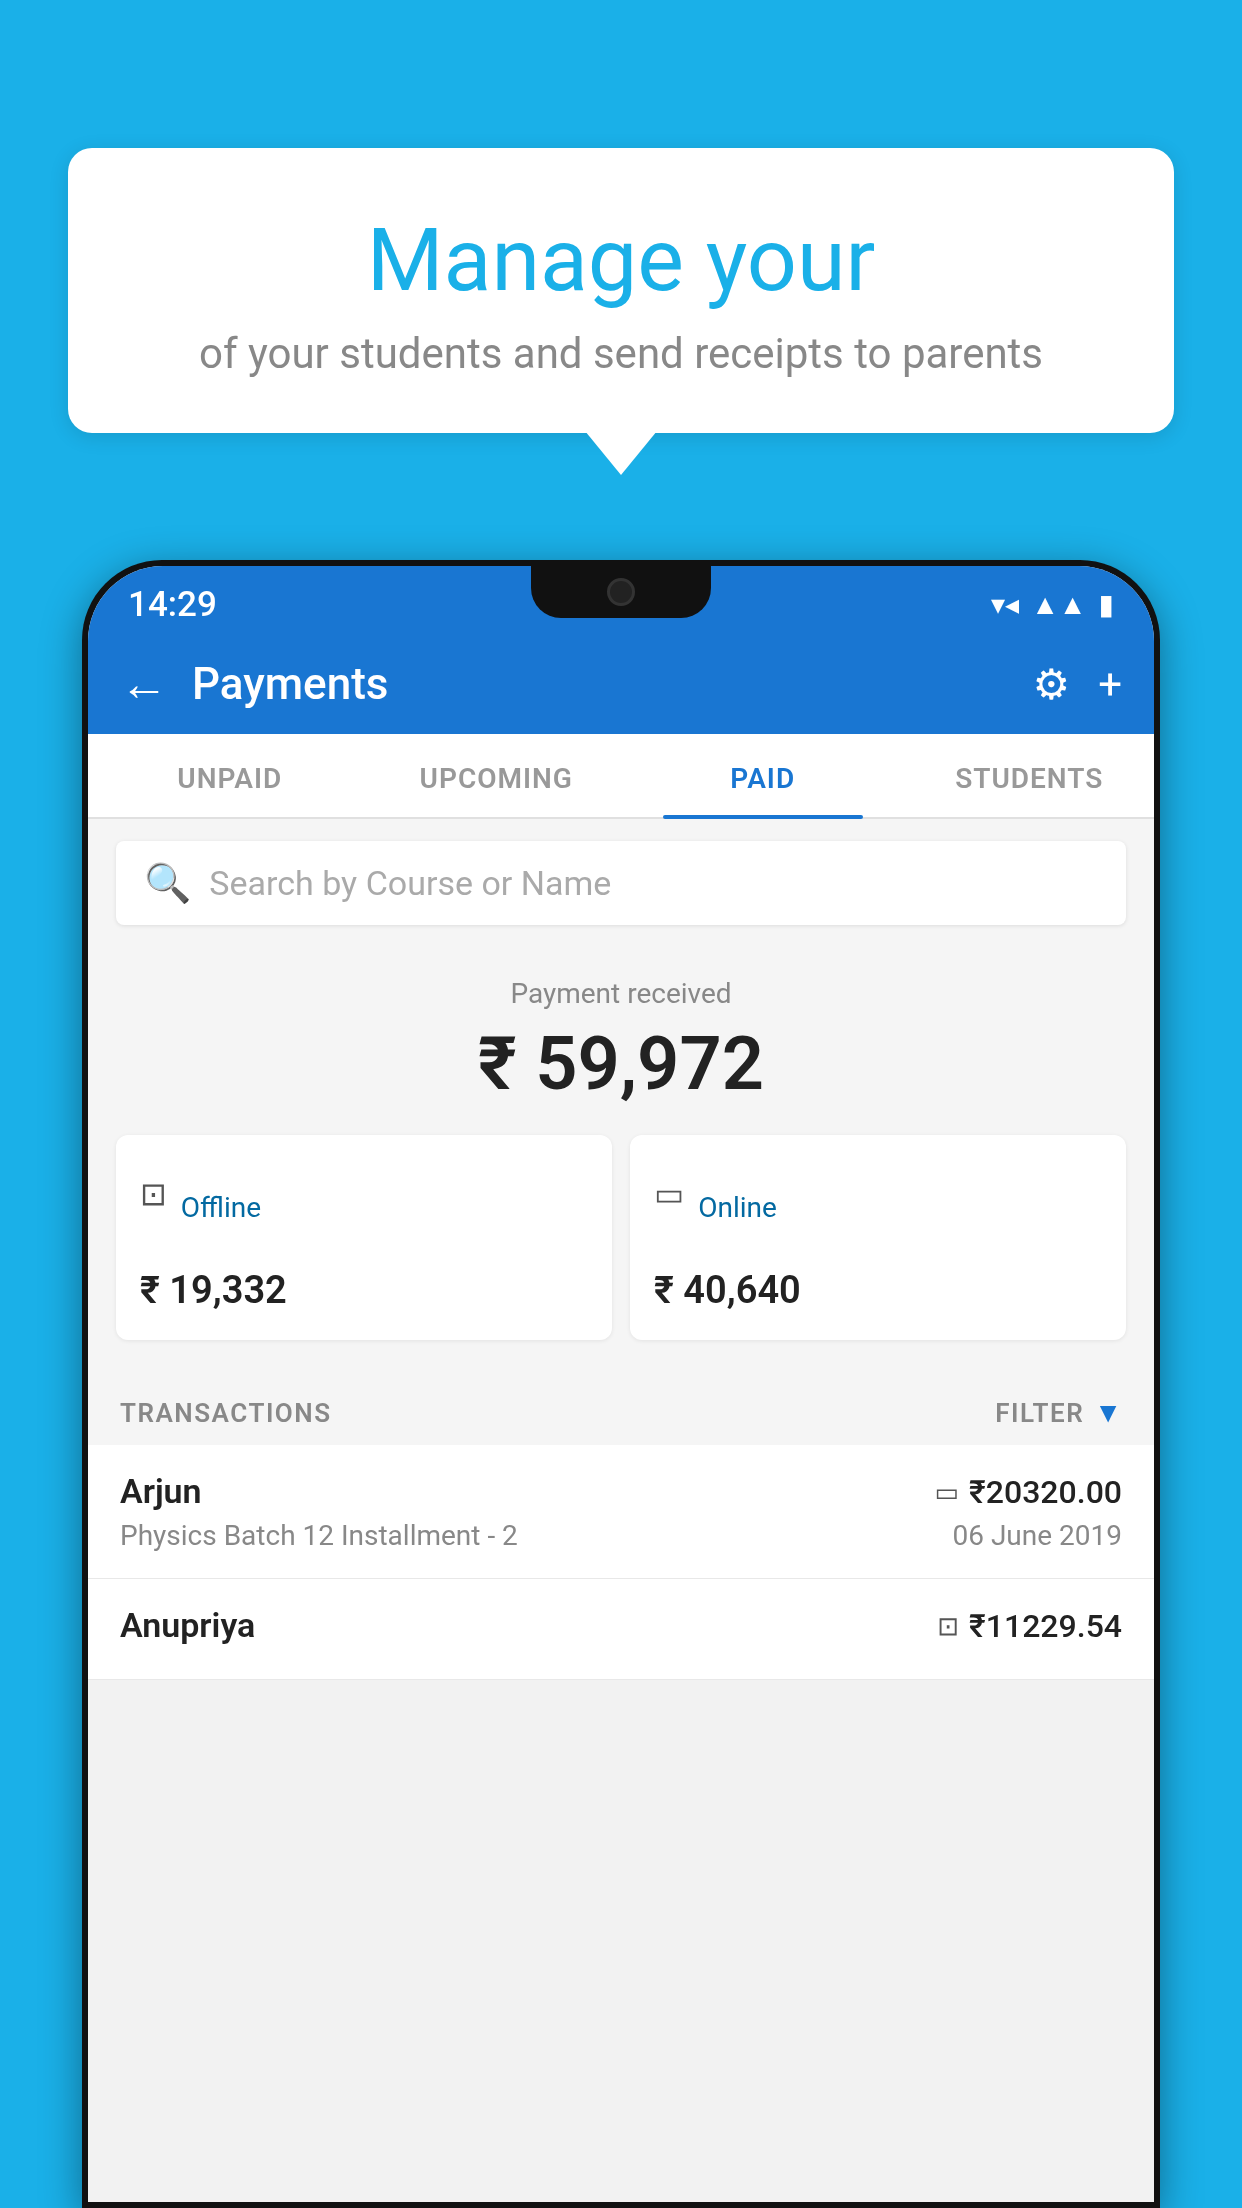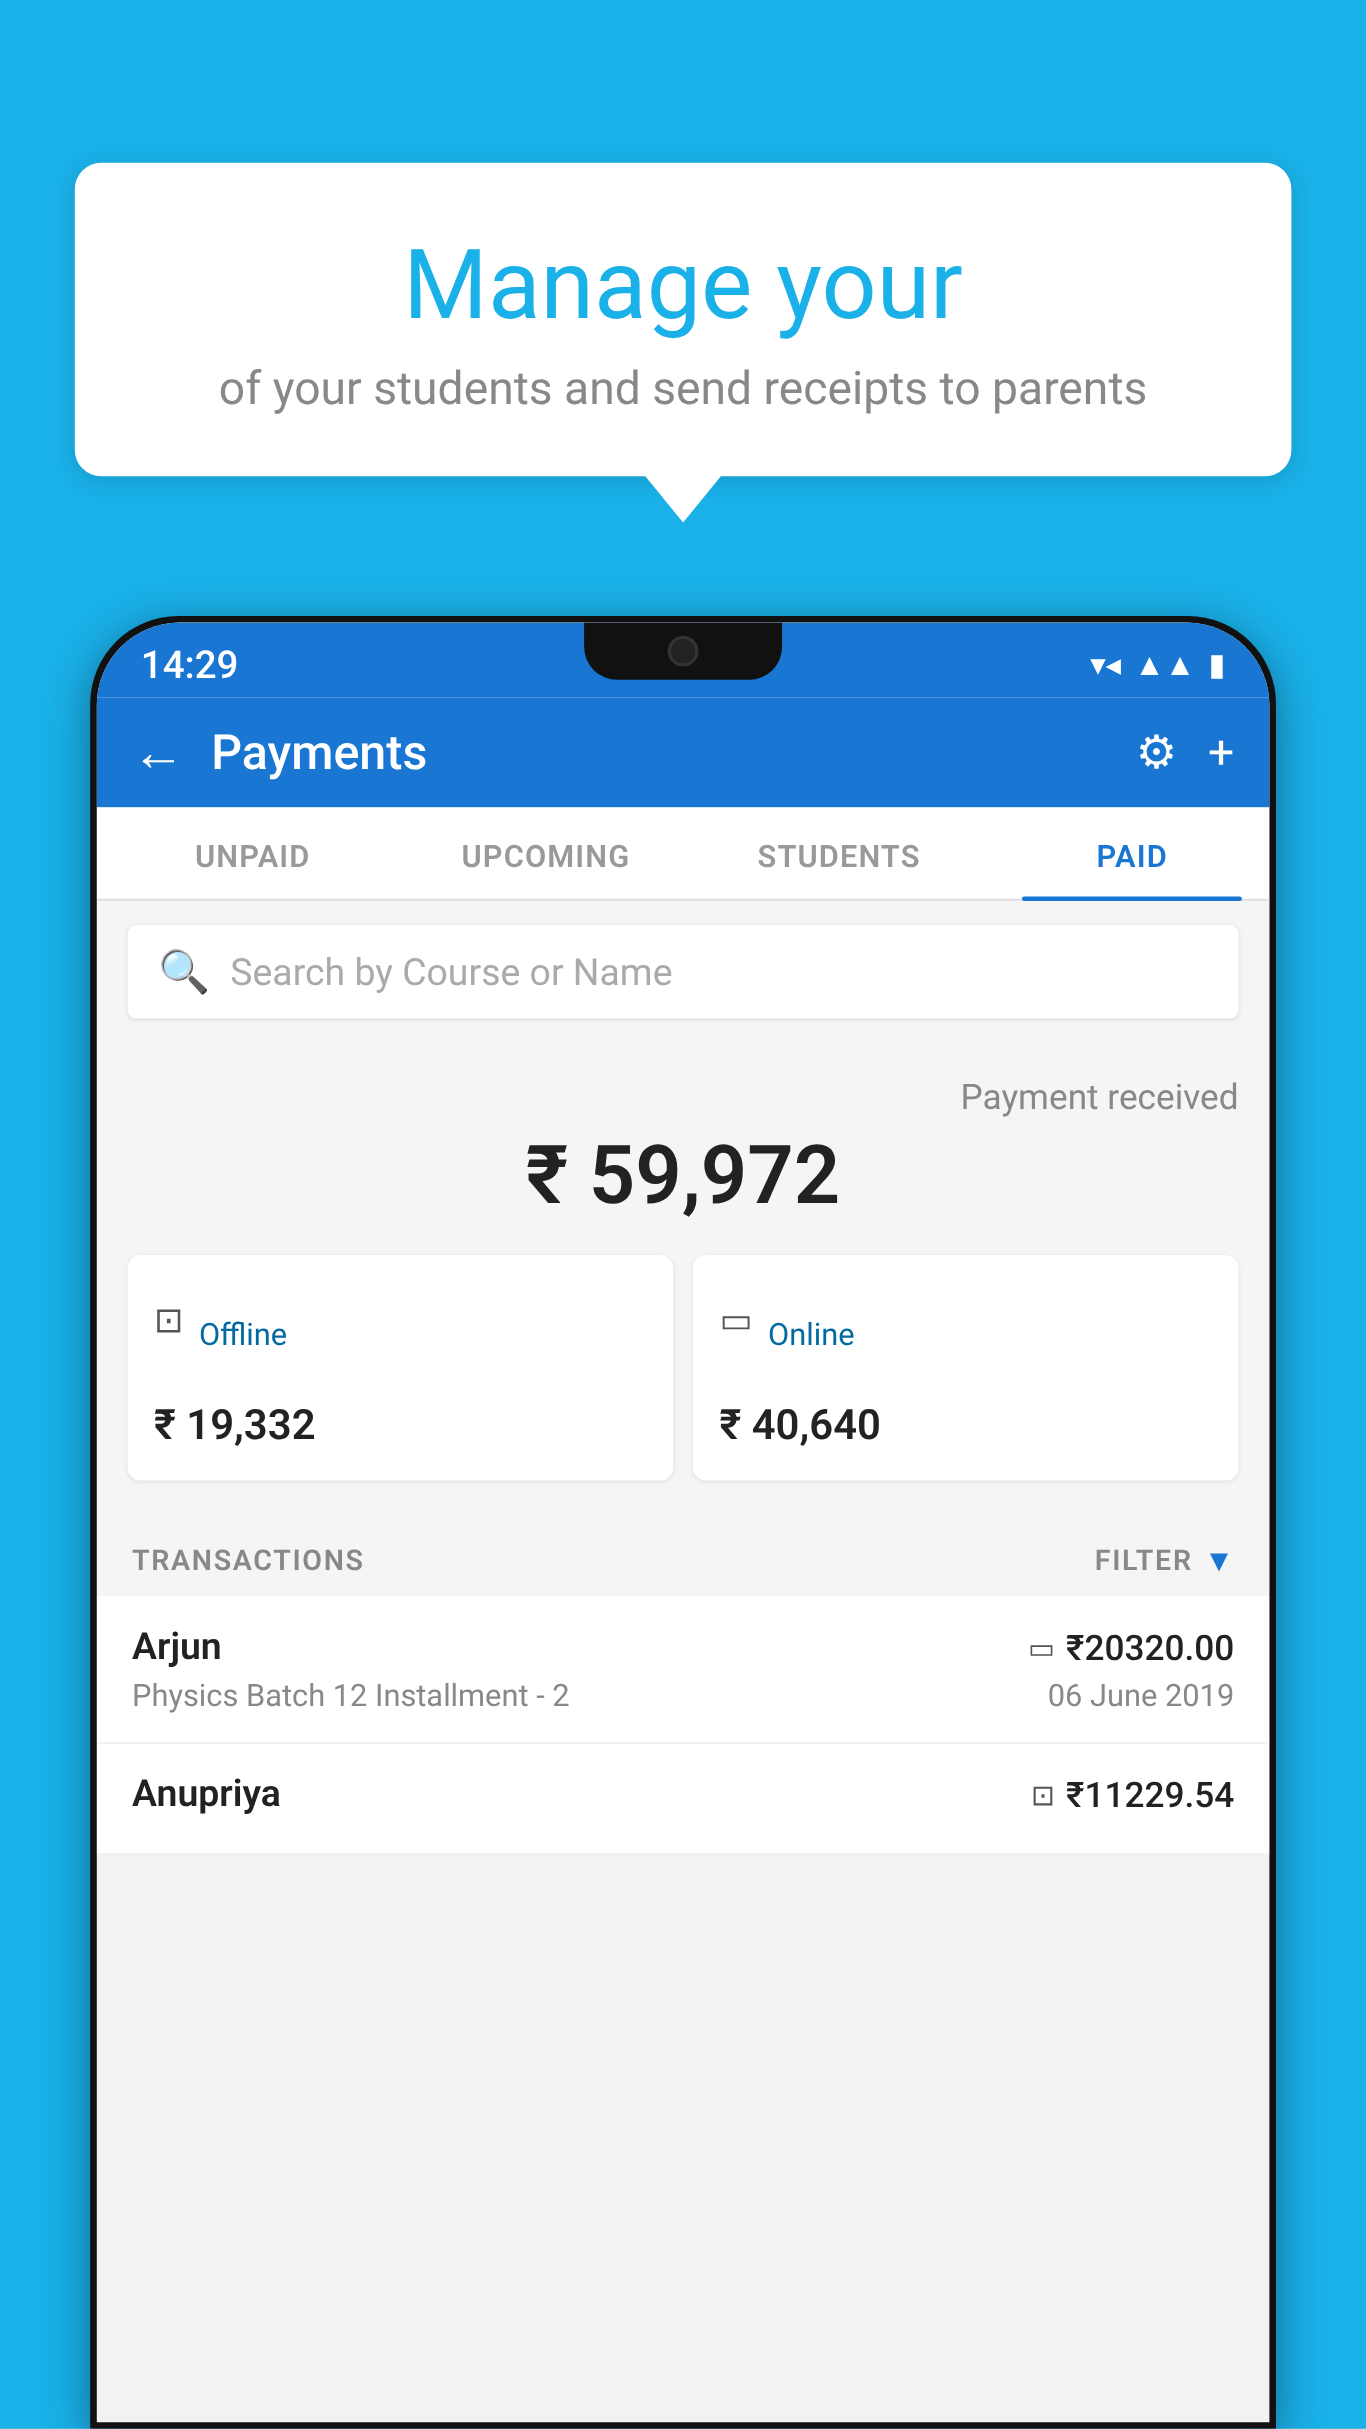--- a/index.html
+++ b/index.html
@@ -222,23 +222,22 @@
 
     
     .payment-summary {
       background: #f5f5f5;
       padding: 30px 28px 28px;
       text-align: center;
     }
 
     .payment-received-label {
       color: #888;
-      font-size: 32px;
+      font-size: 28px;
       margin-bottom: 10px;
-      text-align: right;
     }
 
     .payment-amount {
       color: #222;
       font-size: 74px;
       font-weight: 600;
       margin-bottom: 28px;
     }
 
     .payment-cards {
@@ -403,25 +402,25 @@
       </div>
     </div>
 
     <div class="tabs-bar">
       <div class="tab-item">
         <span>UNPAID</span>
       </div>
       <div class="tab-item">
         <span>UPCOMING</span>
       </div>
+      <div class="tab-item active">
+        <span>PAID</span>
+      </div>
       <div class="tab-item">
         <span>STUDENTS</span>
-      </div>
-      <div class="tab-item active">
-        <span>PAID</span>
       </div>
     </div>
 
     <div class="search-container">
       <div class="search-box">
         <span class="search-icon-wrap">🔍</span>
         <span class="search-placeholder">Search by Course or Name</span>
       </div>
     </div>
 

